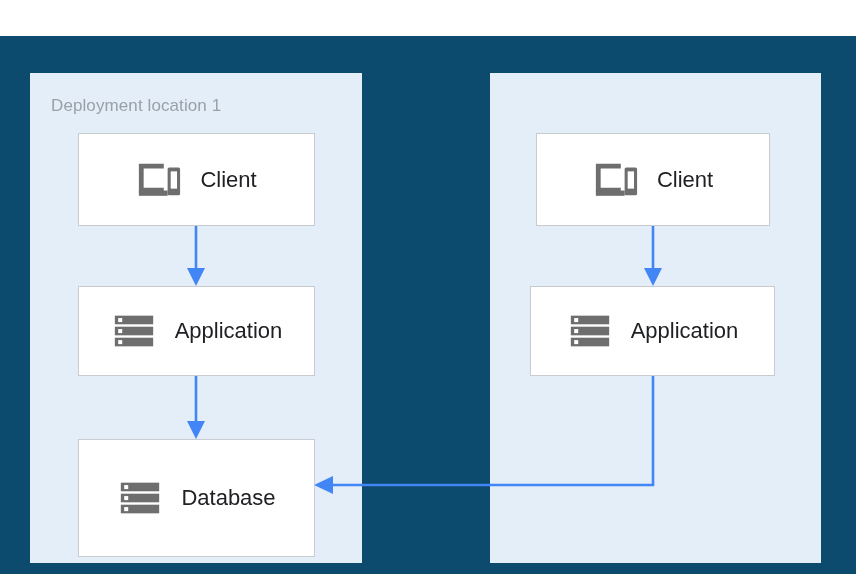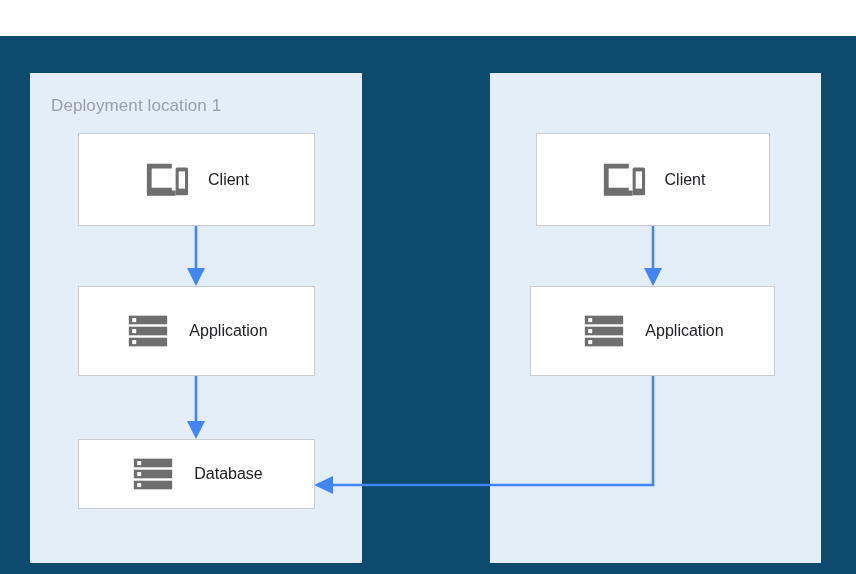--- a/index.html
+++ b/index.html
@@ -47,21 +47,21 @@
     gap: 18px;
   }
   .node-icon {
     width: 46px;
     height: 46px;
     flex: 0 0 46px;
     display: block;
   }
   .node-label {
     color: #202124;
-    font-size: 16px;
+    font-size: 22px;
     font-family: "Liberation Sans", sans-serif;
     white-space: nowrap;
     line-height: 1;
   }
   .edge-layer {
     position: absolute;
     left: 0;
     top: 0;
     width: 856px;
     height: 574px;
@@ -125,21 +125,21 @@
         <rect x="7.5" y="6.5" width="4.2" height="4.2" fill="#ffffff"></rect>
         <rect x="4" y="15.5" width="40" height="9" fill="#6e6e6e"></rect>
         <rect x="7.5" y="18" width="4.2" height="4.2" fill="#ffffff"></rect>
         <rect x="4" y="27" width="40" height="9" fill="#6e6e6e"></rect>
         <rect x="7.5" y="29.5" width="4.2" height="4.2" fill="#ffffff"></rect>
       </svg>
       <span class="node-label">Application</span>
     </div>
   </div>
 
-  <div class="node" style="left:78px; top:403px; width:237px; height:70px;">
+  <div class="node" style="left:78px; top:403px; width:237px; height:118px;">
     <div class="node-inner">
       <svg class="node-icon" viewBox="0 0 48 40">
         <rect x="4" y="4" width="40" height="9" fill="#6e6e6e"></rect>
         <rect x="7.5" y="6.5" width="4.2" height="4.2" fill="#ffffff"></rect>
         <rect x="4" y="15.5" width="40" height="9" fill="#6e6e6e"></rect>
         <rect x="7.5" y="18" width="4.2" height="4.2" fill="#ffffff"></rect>
         <rect x="4" y="27" width="40" height="9" fill="#6e6e6e"></rect>
         <rect x="7.5" y="29.5" width="4.2" height="4.2" fill="#ffffff"></rect>
       </svg>
       <span class="node-label">Database</span>

